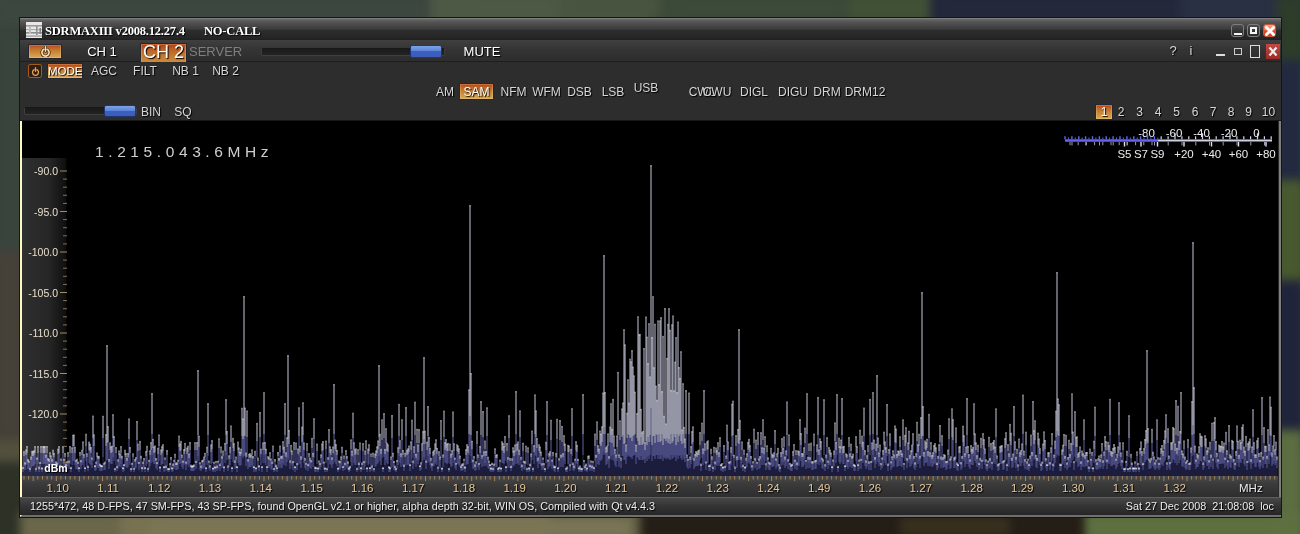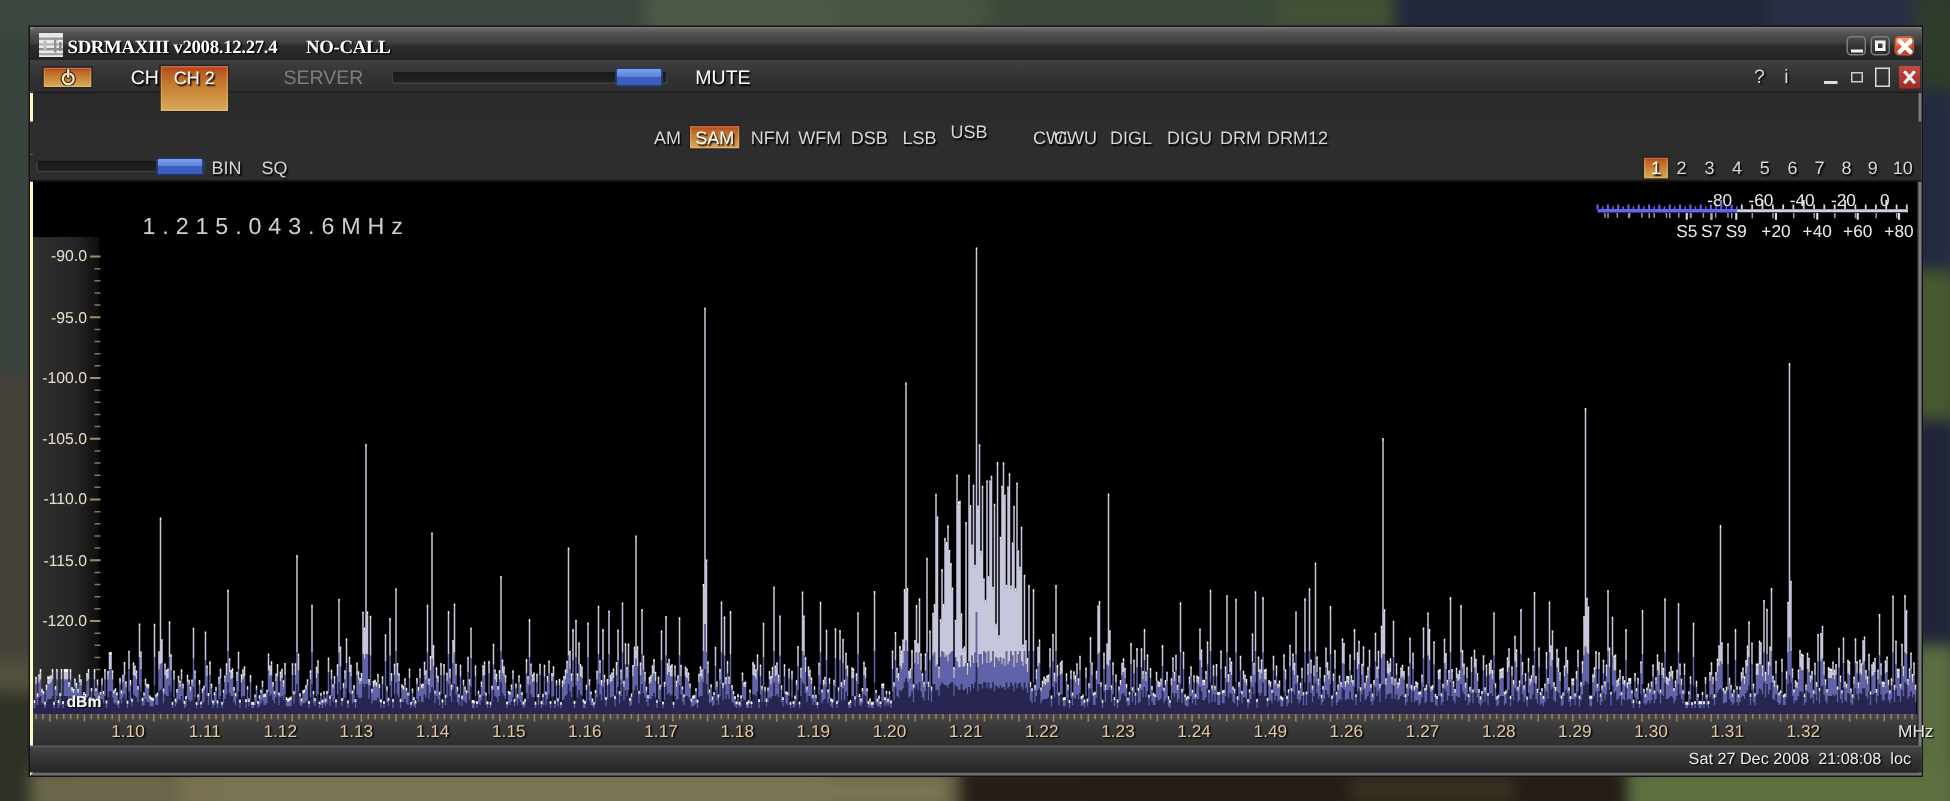--- a/index.html
+++ b/index.html
@@ -23,21 +23,21 @@
 #binrow{position:absolute;left:-2px;top:85px;width:1261px;height:18px;background:#2d2d2d;
   border-bottom:1px solid #161616}
 #display{position:absolute;left:0;top:103px;width:1256px;height:355px;background:#000;overflow:hidden}
 #yaxispanel{position:absolute;left:0;top:37px;width:45px;height:318px;
   background:linear-gradient(90deg,#2f2f2f,#262626 60%,#101010 96%,#000)}
 .yl{position:absolute;left:0;width:36px;color:#e8deca;font-size:10.5px;text-align:right}
 #freq{position:absolute;left:73px;top:22px;color:#cfcfcf;font-size:15.5px;letter-spacing:4.6px;word-spacing:1px}
 .smt{fill:#ededed;font-size:11.5px;font-family:"Liberation Sans",sans-serif}
 #xaxis{position:absolute;left:0;top:458px;width:1256px;height:21px;
   background:linear-gradient(180deg,#4a4a4a,#3a3a3a 40%,#2e2e2e)}
-.xl{position:absolute;top:6px;width:50px;text-align:right;color:#e5c79c;font-size:11.5px;
+.xl{position:absolute;top:6px;width:50px;text-align:left;color:#e5c79c;font-size:11.5px;
   text-shadow:1px 1px 1px #000}
 #status{position:absolute;left:-2px;top:479px;width:1261px;height:18px;
   background:linear-gradient(180deg,#474747,#353535 45%,#262626);border-top:1px solid #5e5e5e;
   color:#ececec;font-size:10.8px;text-shadow:1px 1px 1px #000}
 .obtn{position:absolute;background:linear-gradient(180deg,#b23c16 0%,#bc6226 18%,#c67e33 45%,#cf9544 72%,#d8ab58 100%);border:1px solid #262630;box-shadow:inset 0 0 0 1px rgba(255,210,140,.3);border-radius:1px;color:#fff;text-align:center;
   font-size:12px;text-shadow:1px 1px 1px #000}
 .groove{position:absolute;background:linear-gradient(180deg,#1a1a1a,#232323);
   border:1px solid #3f3f3f;border-top-color:#191919;border-radius:2px}
 .handle{position:absolute;background:linear-gradient(180deg,#7da3e8 0%,#5d84d8 45%,#3c60c0 50%,#3b5cba 100%);
   border:1px solid #23356e;border-radius:2px}
@@ -101,34 +101,53 @@
             <g fill="none" stroke-linecap="round">
               <path d="M7 6 A6.6 6.6 0 1 0 13 6" stroke="#3a1c06" stroke-width="5.4"></path>
               <line x1="10" y1="1.5" x2="10" y2="9.5" stroke="#3a1c06" stroke-width="5.4"></line>
               <path d="M7 6 A6.6 6.6 0 1 0 13 6" stroke="#f7e7c8" stroke-width="2.9"></path>
               <line x1="10" y1="1.5" x2="10" y2="9.5" stroke="#f7e7c8" stroke-width="2.9"></line>
             </g>
           </svg>
         </div>
       </div>
   <div class="lbl" style="left:62px;top:4px;width:40px;font-size:13px;color:#fff">CH 1</div>
-  <div class="obtn" style="left:86px;top:3px;width:47px;height:32px;font-size:12px;line-height:16px">CH 2</div>
+  <div class="obtn" style="left:120px;top:3px;width:47px;height:32px;font-size:18px;line-height:16px">CH 2</div>
   <div class="lbl" style="left:169px;top:4px;width:52px;font-size:13px;color:#7e7e7e;text-shadow:none">SERVER</div>
   <div class="groove" style="left:241px;top:8px;width:184px;height:8px"></div>
   <div class="handle" style="left:390px;top:5px;width:32px;height:13px"></div>
   <div class="lbl" style="left:438px;top:4px;width:48px;font-size:13px;color:#fff">MUTE</div>
   <div class="lbl" style="left:1143px;top:3px;width:20px;font-size:13px">?</div>
   <div class="lbl" style="left:1161px;top:3px;width:20px;font-size:13px">i</div>
   <div style="position:absolute;left:1196px;top:14px;width:9px;height:2px;background:#ddd"></div>
   <div style="position:absolute;left:1214px;top:8px;width:8px;height:7px;border:1.4px solid #ccc"></div>
   <div style="position:absolute;left:1230px;top:4.5px;width:10px;height:13px;border:1.6px solid #ddd"></div>
   <div style="position:absolute;left:1246px;top:4px;width:13.5px;height:15px;background:linear-gradient(180deg,#c24a42,#9e2a26)">
     <svg width="14" height="15">
           <path d="M3.5 3.5L10.5 11.5M10.5 3.5L3.5 11.5" stroke="#eee" stroke-width="2.2"></path>
         </svg></div>
+ </div>
+ <div id="moderow">
+  <div style="position:absolute;left:8px;top:2px;width:14px;height:14px;border:1px solid #a35a1a;border-radius:2px;background:#2a2014">
+   <div style="width:9px;margin:2px auto 0">
+          <svg width="9" height="9" viewBox="0 0 20 20" style="display:block">
+            <g fill="none" stroke-linecap="round">
+              <path d="M7 6 A6.6 6.6 0 1 0 13 6" stroke="#3a1c06" stroke-width="5.4"></path>
+              <line x1="10" y1="1.5" x2="10" y2="9.5" stroke="#3a1c06" stroke-width="5.4"></line>
+              <path d="M7 6 A6.6 6.6 0 1 0 13 6" stroke="#e8a050" stroke-width="2.9"></path>
+              <line x1="10" y1="1.5" x2="10" y2="9.5" stroke="#e8a050" stroke-width="2.9"></line>
+            </g>
+          </svg>
+        </div>
+      </div>
+  <div class="obtn" style="left:27px;top:1px;width:36px;height:16px;font-size:11.5px;line-height:15px">MODE</div>
+  <div class="lbl" style="left:63px;top:2px;width:42px">AGC</div>
+  <div class="lbl" style="left:100px;top:2px;width:50px">FILT</div>
+  <div class="lbl" style="left:138px;top:2px;width:55px">NB 1</div>
+  <div class="lbl" style="left:178px;top:2px;width:55px">NB 2</div>
  </div>
  <div id="bandrow">
   <div class="lbl" style="left:395.0px;width:60px;top:4px">AM</div>
       <div class="lbl" style="left:463.5px;width:60px;top:4px">NFM</div>
       <div class="lbl" style="left:496.5px;width:60px;top:4px">WFM</div>
       <div class="lbl" style="left:529.5px;width:60px;top:4px">DSB</div>
       <div class="lbl" style="left:563.0px;width:60px;top:4px">LSB</div>
       <div class="lbl" style="left:596.0px;width:60px;top:0">USB</div>
       <div class="lbl" style="left:652px;width:60px;top:4px">CWL</div>
       <div class="lbl" style="left:667.0px;width:60px;top:4px">CWU</div>
@@ -218,14 +237,15 @@
       <div class="xl" style="left:836.8px">1.26</div>
       <div class="xl" style="left:887.6px">1.27</div>
       <div class="xl" style="left:938.4px">1.28</div>
       <div class="xl" style="left:989.1px">1.29</div>
       <div class="xl" style="left:1039.9px">1.30</div>
       <div class="xl" style="left:1090.7px">1.31</div>
       <div class="xl" style="left:1141.4px">1.32</div>
       <div class="xl" style="left:1217px;width:50px;color:#e8e8e8">MHz</div>
  </div>
  <div id="status">
+  <div style="position:absolute;left:10px;top:2px">1255*472, 48 D-FPS, 47 SM-FPS, 43 SP-FPS, found OpenGL v2.1 or higher, alpha depth 32-bit, WIN OS, Compiled with Qt v4.4.3</div>
   <div style="position:absolute;right:7px;top:2px">Sat 27 Dec 2008&nbsp; 21:08:08&nbsp; loc</div>
  </div>
 </div>
 </body></html>

